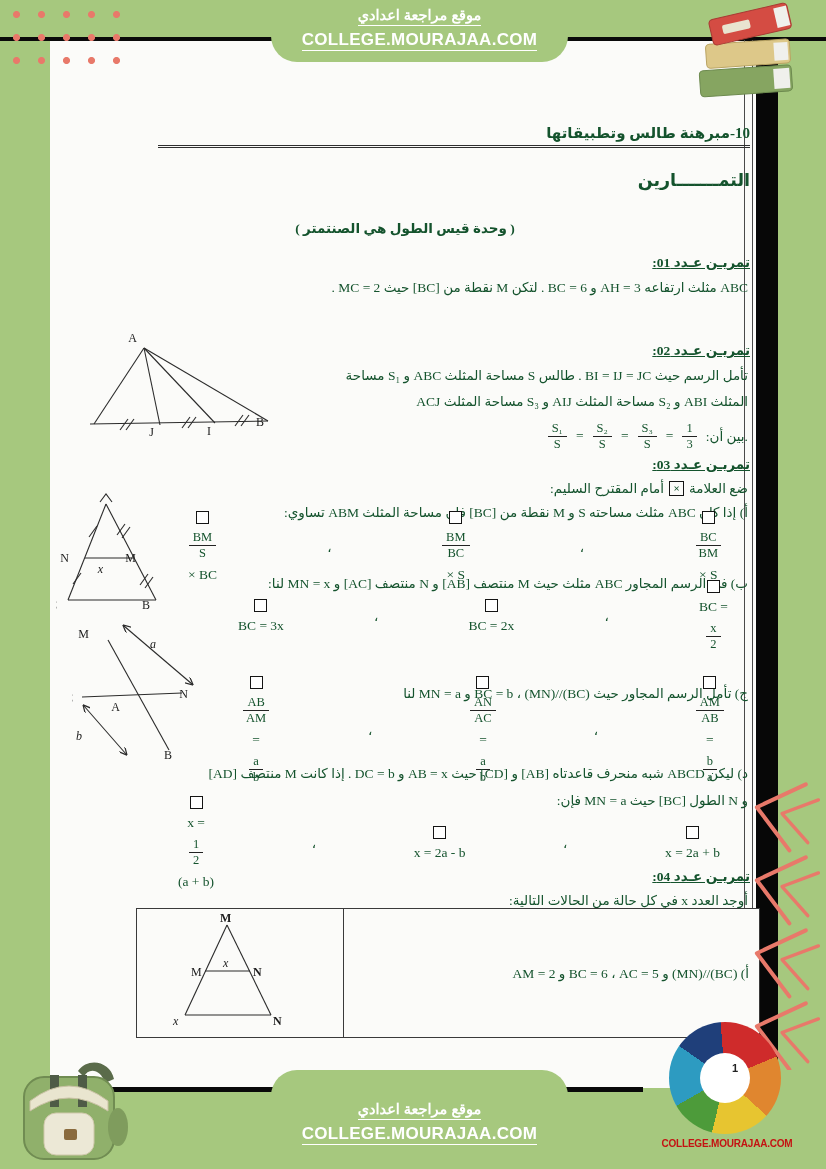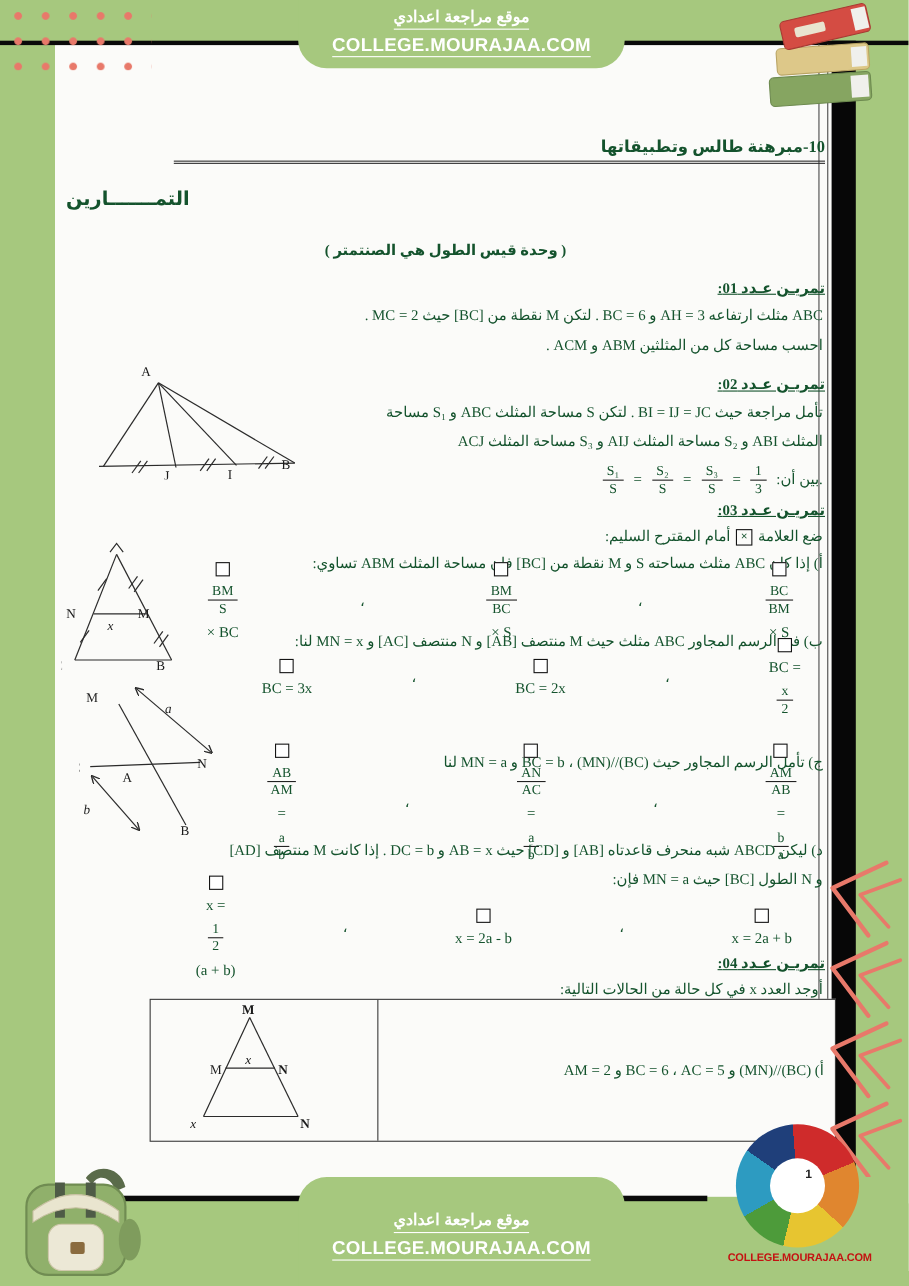--- a/index.html
+++ b/index.html
@@ -41,21 +41,21 @@
   .logo-caption{left:648px;top:1138px;width:158px;text-align:center;z-index:8;
                 font-size:10px;font-weight:bold;color:#c41212;letter-spacing:-.2px;}
   .pagenum{left:732px;top:1062px;z-index:9;font-size:11px;font-weight:bold;color:#222;}
 
   
   .content{left:60px;top:120px;width:690px;height:1040px;direction:rtl;z-index:5;
            font-family:"Liberation Serif","DejaVu Sans",sans-serif;color:#14532d;font-size:13.5px;}
   .content .abs{white-space:nowrap;}
   .chapter{top:4px;right:0;width:592px;border-bottom:3px double #2f2f2f;padding-bottom:3px;
            text-align:right;font-weight:bold;font-size:15px;}
-  .doc-title{top:50px;left:0;width:100%;text-align:left;font-weight:bold;font-size:17.5px;}
+  .doc-title{top:50px;left:0;width:100%;text-align:right;font-weight:bold;font-size:17.5px;}
   .unit-note{top:100px;left:0;width:100%;text-align:center;font-weight:bold;}
   .exh{font-weight:bold;text-decoration:underline;right:0;}
   .line{right:2px;}
   .flexr{display:flex;align-items:center;}
   .optrow{display:flex;align-items:center;justify-content:space-between;direction:ltr;}
   .opt{display:flex;align-items:center;gap:6px;direction:ltr;flex-direction:column;}
   .cb{width:11px;height:11px;border:1.7px solid #141414;display:inline-block;flex:none;background:#fff;}
   .cbx{width:13px;height:13px;border:1.5px solid #141414;display:inline-flex;align-items:center;
        justify-content:center;font-size:11px;font-weight:bold;line-height:1;margin:0 5px;}
   .frac{display:inline-flex;flex-direction:column;align-items:center;line-height:1.2;
@@ -122,24 +122,23 @@
   </svg>
 
   <div class="abs content">
 
     <div class="abs chapter">10-مبرهنة طالس وتطبيقاتها</div>
     <div class="abs doc-title">التمـــــــارين</div>
     <div class="abs unit-note">( وحدة قيس الطول هي الصنتمتر )</div>
 
     <div class="abs exh" style="top:134px">تمريـن عـدد 01:</div>
     <div class="abs line" style="top:159px">ABC مثلث ارتفاعه AH = 3 و BC = 6 . لتكن M نقطة من [BC] حيث MC = 2 .</div>
-    <div class="abs line" style="top:186px">احسب مساحة كل من المثلثين ABM و ACM .</div>
 
     <div class="abs exh" style="top:222px">تمريـن عـدد 02:</div>
-    <div class="abs line" style="top:247px">تأمل مراجعة حيث BI = IJ = JC . لتكن S مساحة المثلث ABC و S₁ مساحة</div>
+    <div class="abs line" style="top:247px">تأمل الرسم حيث BI = IJ = JC . طالس S مساحة المثلث ABC و S₁ مساحة</div>
     <div class="abs line" style="top:273px">المثلث ABI و S₂ مساحة المثلث AIJ و S₃ مساحة المثلث ACJ</div>
     <div class="abs flexr" style="top:295px;right:2px;height:42px;direction:ltr;gap:9px">
       <span class="frac">
           <span class="fn">S₁</span>
           <span class="fd">S</span>
         </span>
       <span>=</span>
       <span class="frac">
           <span class="fn">S₂</span>
           <span class="fd">S</span>

